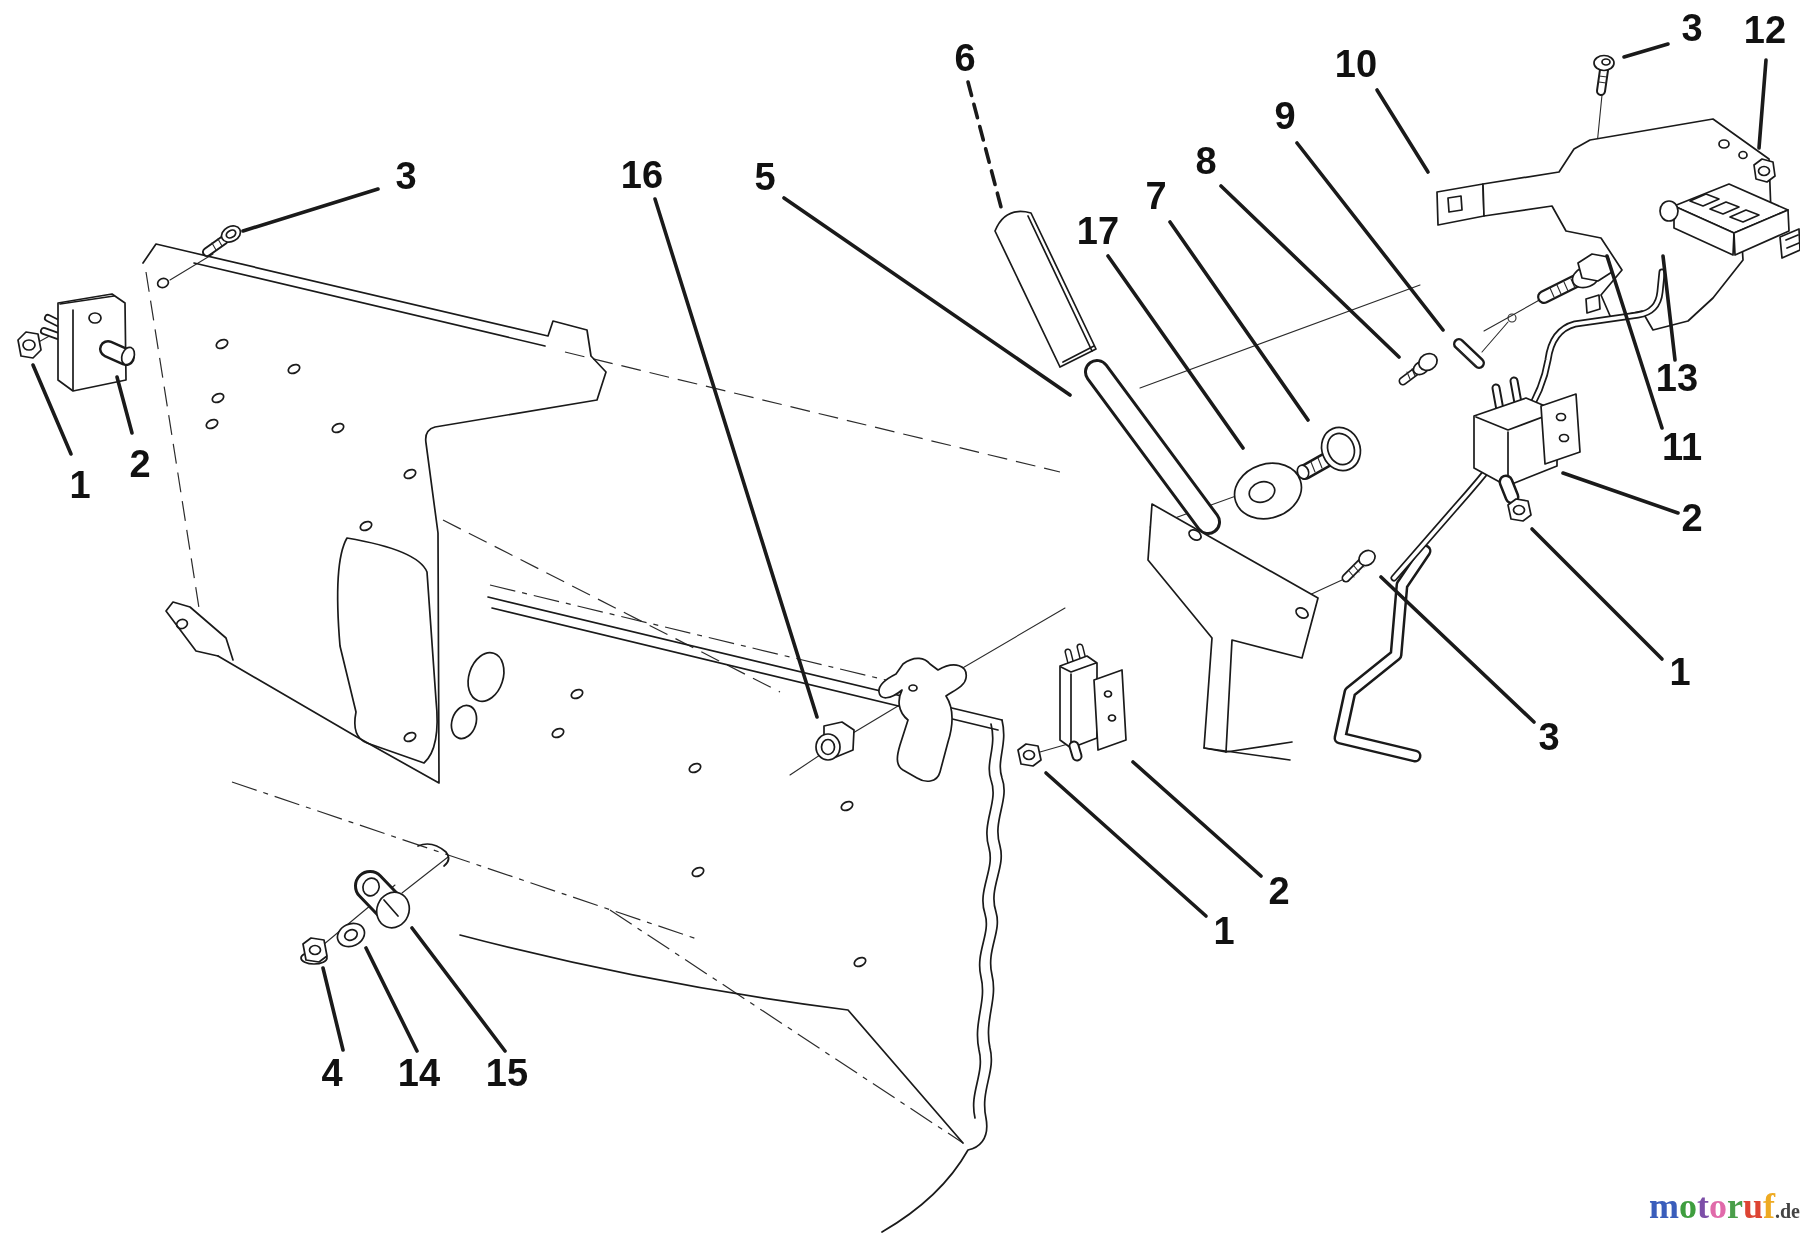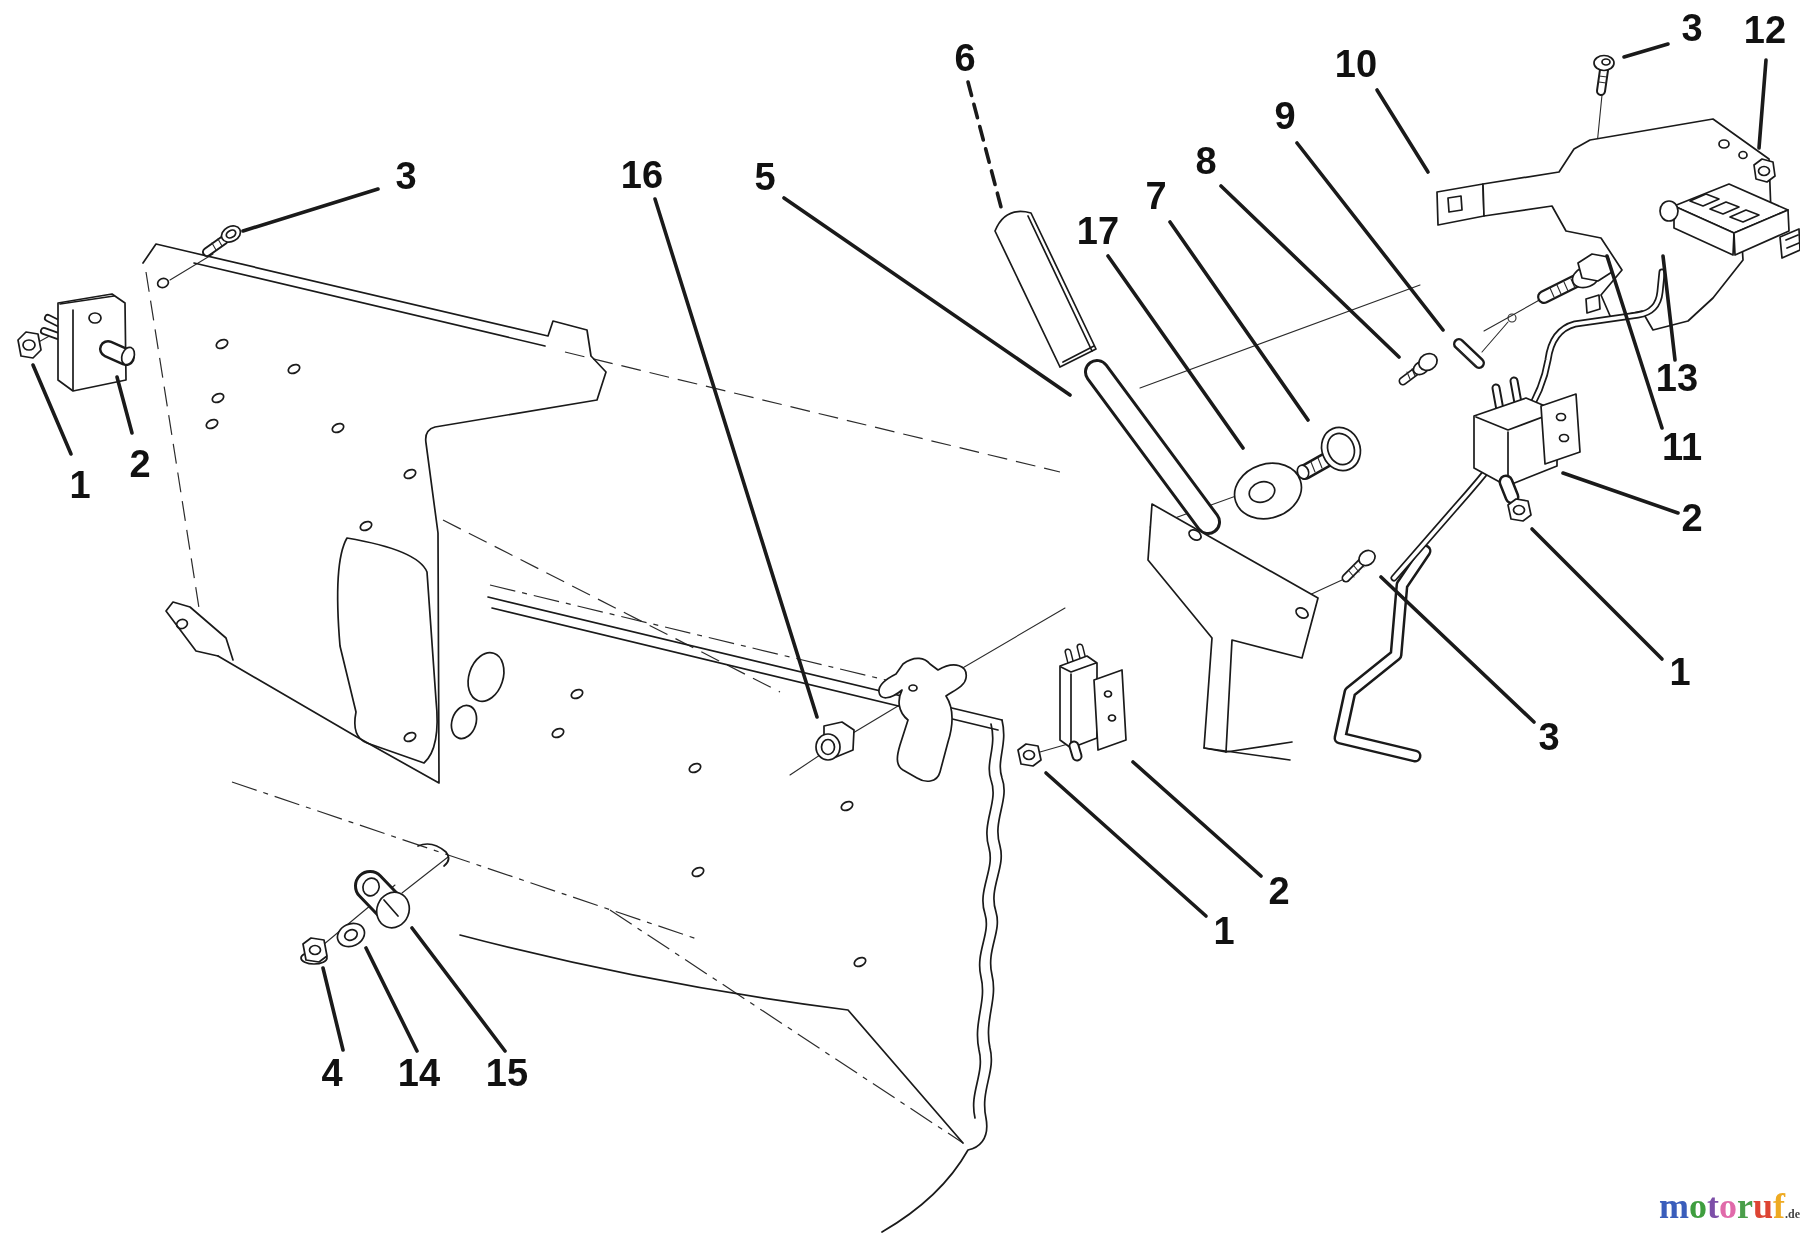--- a/index.html
+++ b/index.html
@@ -11,21 +11,21 @@
   .thin{fill:none;stroke:#2b2b2b;stroke-width:1.1;stroke-linecap:round;}
   .dash{fill:none;stroke:#2b2b2b;stroke-width:1.2;stroke-dasharray:20 9;}
   .dashdot{fill:none;stroke:#2b2b2b;stroke-width:1.2;stroke-dasharray:26 7 5 7;}
   .white-fill{fill:#ffffff;stroke:#1a1a1a;stroke-width:1.7;stroke-linejoin:round;}
   .tube-o{fill:none;stroke:#1a1a1a;stroke-linecap:round;stroke-linejoin:round;}
   .tube-i{fill:none;stroke:#ffffff;stroke-linecap:round;stroke-linejoin:round;}
   .callout-text{font-family:"Liberation Sans", sans-serif;font-weight:bold;fill:#111;}
   .logo{position:absolute;left:1628px;top:1184px;width:172px;height:46px;
         font-family:"Liberation Serif", serif;font-weight:bold;font-size:36px;
         white-space:nowrap;line-height:44px;text-align:right;}
-  .logo .suffix{font-size:12px;font-weight:bold;}
+  .logo .suffix{font-size:20px;font-weight:bold;}
 </style>
 </head>
 <body>
 
 <div class="stage">
 <svg width="1800" height="1234" viewBox="0 0 1800 1234">
 
   <g>
     <path class="dash" d="M146,272 L175,455 L199,608"></path>
     <path class="dash" d="M565,352 L1060,472"></path>

